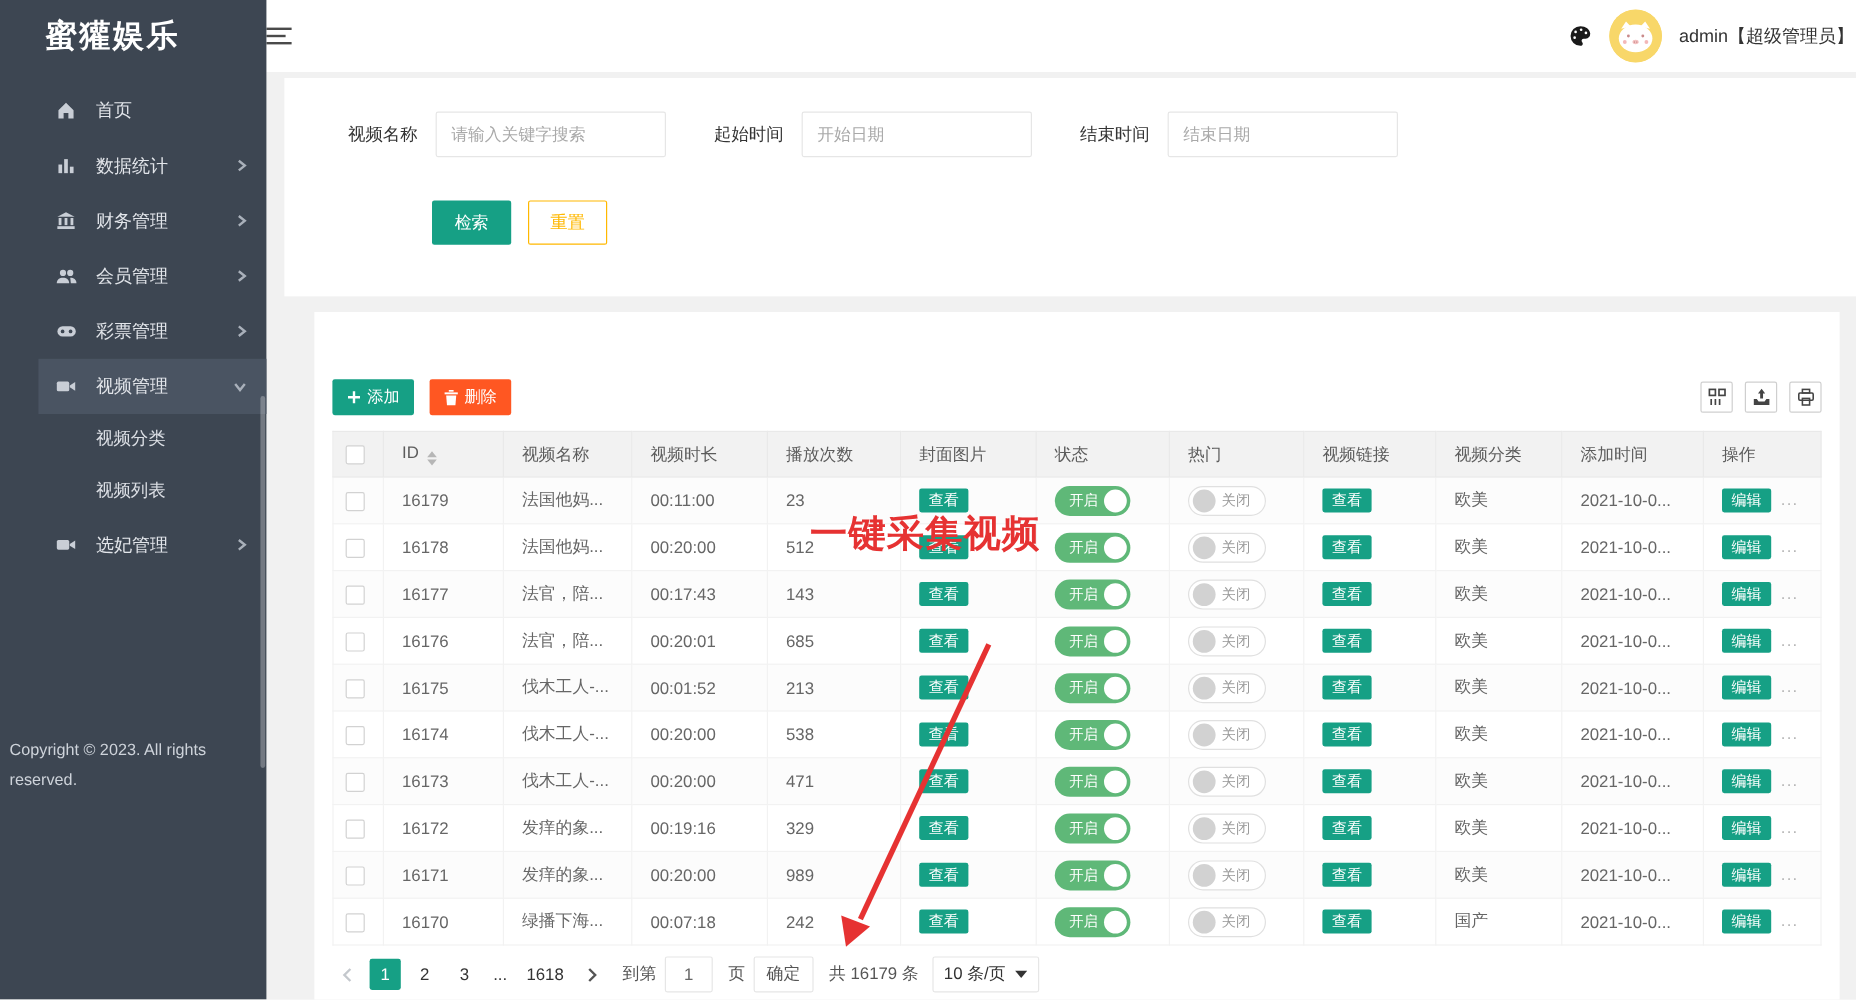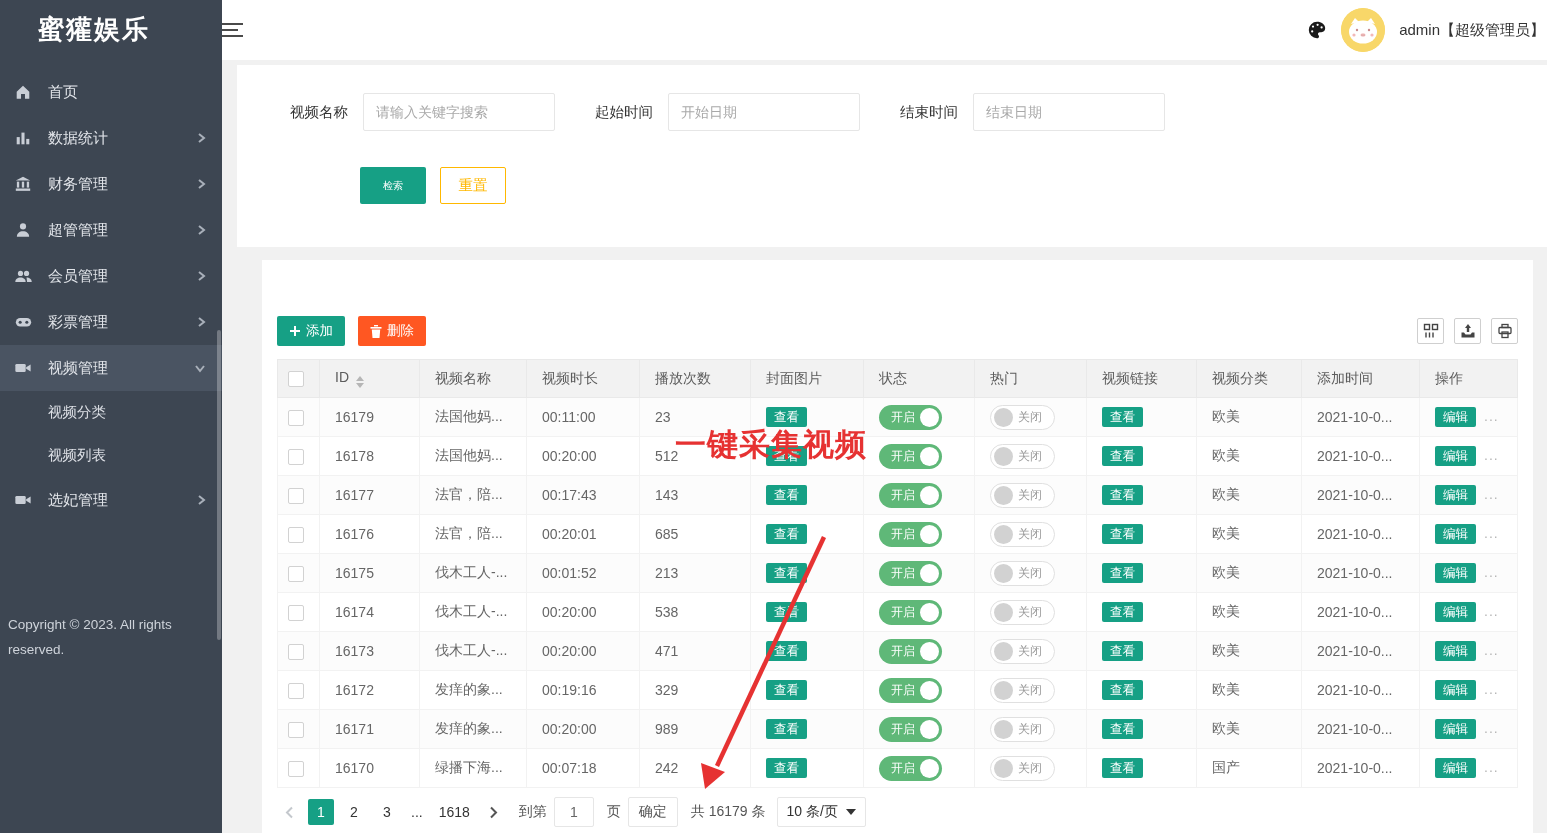--- a/index.html
+++ b/index.html
@@ -2,21 +2,21 @@
 <html><head>
 <meta charset="utf-8">
 <style>
   * { box-sizing: border-box; margin: 0; padding: 0; }
   html,body { width:1547px; height:833px; overflow:hidden; }
   body { font-family:"Liberation Sans", sans-serif; background:#f1f1f1; position:relative; color:#333; }
 
   
   .sidebar { position:absolute; left:0; top:0; width:222px; height:833px; background:#3d4652; z-index:30; }
   .logo { color:#fff; font-size:26px; font-weight:bold; padding:12px 0 10px 38px; letter-spacing:2px; }
-  .menu { margin-top:12px; }
+  .menu { margin-top:12px;padding-left:32px; }
   .menu-item { display:flex; align-items:center; height:46px; padding:0 16px 0 12px; color:#e2e5ea; font-size:15px; cursor:pointer; }
   .menu-item.active { background:#4a5462; }
   .menu-icon { width:22px; height:20px; margin-right:14px; display:flex; align-items:center; justify-content:center; color:#c9ced6; flex:none; }
   .menu-icon svg { display:block; }
   .menu-label { flex:1; }
   .menu-arrow { color:#a9b0ba; display:flex; }
   .submenu .submenu-item { height:43px; line-height:43px; padding-left:48px; color:#dde0e6; font-size:14.5px; cursor:pointer; }
   .copyright { position:absolute; left:8px; top:612px; width:204px; color:#ced3da; font-size:13.5px; line-height:25px; }
   .side-scrollbar { position:absolute; right:1px; top:330px; width:4px; height:310px; background:rgba(255,255,255,0.28); border-radius:2px; }
 
@@ -35,21 +35,21 @@
   
   .main { position:absolute; left:222px; top:60px; right:0; bottom:0; background:#f1f1f1; }
 
   .search-card { position:absolute; left:15px; top:5px; right:0; height:182px; background:#fff; padding:28px 0 0 53px; }
   .search-row { display:flex; align-items:center; }
   .field-label { font-size:14.5px; color:#333; margin-right:15px; }
   .field-input { width:192px; height:38px; border:1px solid #e6e6e6; border-radius:2px; padding:0 12px; font-size:14px; color:#333; outline:none; font-family:"Liberation Sans",sans-serif; }
   .field-input::placeholder { color:#a9a9a9; }
   .gap-lg { margin-left:40px; }
   .btn-row { margin-top:36px; margin-left:70px; display:flex; gap:14px; }
-  .btn-search { width:66px; height:37px; background:#16a085; color:#fff; border:none; border-radius:2px; font-size:10px; cursor:pointer; font-family:inherit; }
+  .btn-search { width:66px; height:37px; background:#16a085; color:#fff; border:none; border-radius:2px; font-size:14px; cursor:pointer; font-family:inherit; }
   .btn-reset { width:66px; height:37px; background:#fff; color:#ffb800; border:1px solid #ffb800; border-radius:2px; font-size:14.5px; cursor:pointer; font-family:inherit; }
 
   .table-card { position:absolute; left:40px; top:200px; right:14px; bottom:-40px; background:#fff; padding:15px; }
   .table-toolbar { margin-top:41px; display:flex; align-items:center; }
   .btn-add { height:30px; background:#16a085; color:#fff; border:none; border-radius:2px; font-size:13.5px; padding:0 12px; display:flex; align-items:center; gap:5px; cursor:pointer; font-family:inherit; }
   .btn-del { height:30px; background:#ff5722; color:#fff; border:none; border-radius:2px; font-size:13.5px; padding:0 12px; margin-left:13px; display:flex; align-items:center; gap:5px; cursor:pointer; font-family:inherit; }
   .toolbar-icons { margin-left:auto; display:flex; gap:10px; }
   .icon-btn { width:27px; height:26px; border:1px solid #cfcfcf; border-radius:2px; background:#fff; display:flex; align-items:center; justify-content:center; color:#444; cursor:pointer; }
 
   table.grid { border-collapse:collapse; width:100%; margin-top:13px; table-layout:fixed; }
@@ -121,34 +121,20 @@
       <span class="menu-icon">
           <svg width="18" height="18" viewBox="0 0 20 20" fill="currentColor">
             <path d="M10 2 L18 6.2 H2 Z"></path>
             <rect x="3.2" y="7.4" width="2.6" height="6.6"></rect>
             <rect x="8.7" y="7.4" width="2.6" height="6.6"></rect>
             <rect x="14.2" y="7.4" width="2.6" height="6.6"></rect>
             <rect x="2" y="15" width="16" height="2.6"></rect>
           </svg>
         </span>
       <span class="menu-label">财务管理</span>
-      <span class="menu-arrow">
-          <svg width="9" height="12" viewBox="0 0 9 12" fill="none" stroke="currentColor" stroke-width="2">
-            <polyline points="2,2 7,6 2,10"></polyline>
-          </svg>
-        </span>
-    </div>
-    <div class="menu-item">
-      <span class="menu-icon">
-          <svg width="18" height="18" viewBox="0 0 20 20" fill="currentColor">
-            <circle cx="10" cy="6" r="3.4"></circle>
-            <path d="M3.2 17.5 c0-4 3-6.1 6.8-6.1 s6.8 2.1 6.8 6.1 Z"></path>
-          </svg>
-        </span>
-      <span class="menu-label">超管管理</span>
       <span class="menu-arrow">
           <svg width="9" height="12" viewBox="0 0 9 12" fill="none" stroke="currentColor" stroke-width="2">
             <polyline points="2,2 7,6 2,10"></polyline>
           </svg>
         </span>
     </div>
     <div class="menu-item">
       <span class="menu-icon">
           <svg width="19" height="18" viewBox="0 0 22 20" fill="currentColor">
             <circle cx="7.5" cy="7" r="3"></circle>

